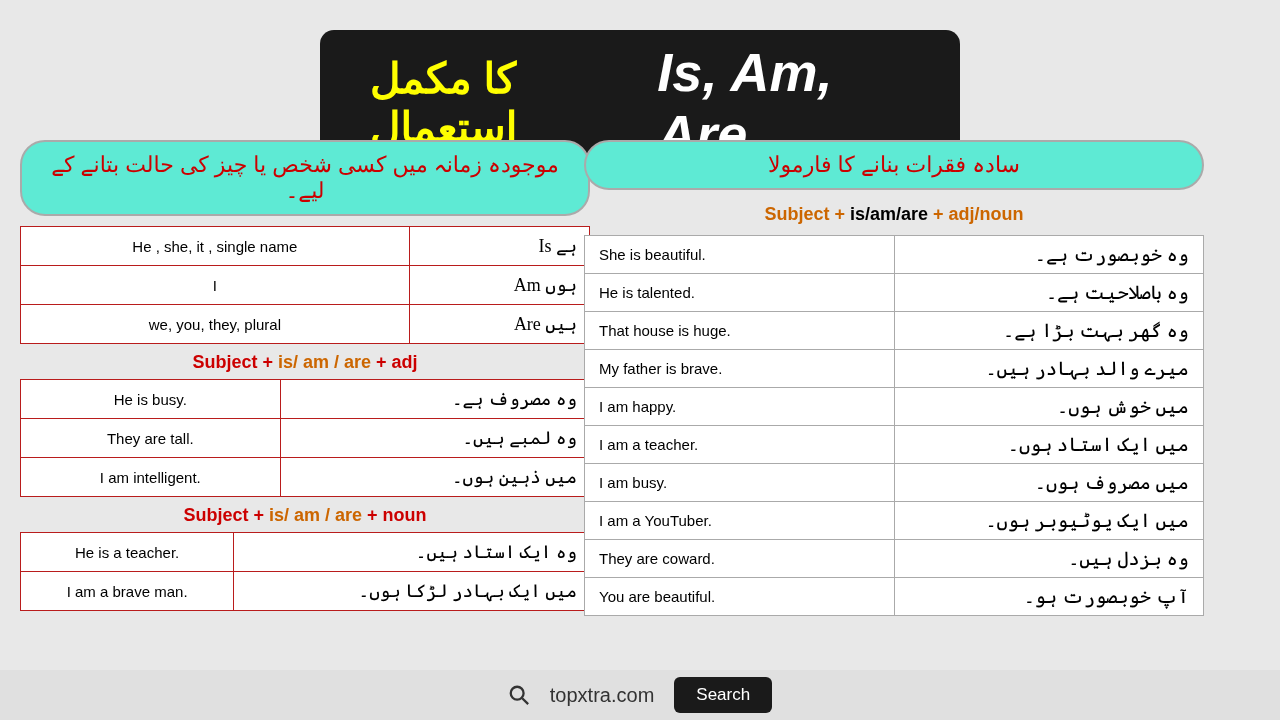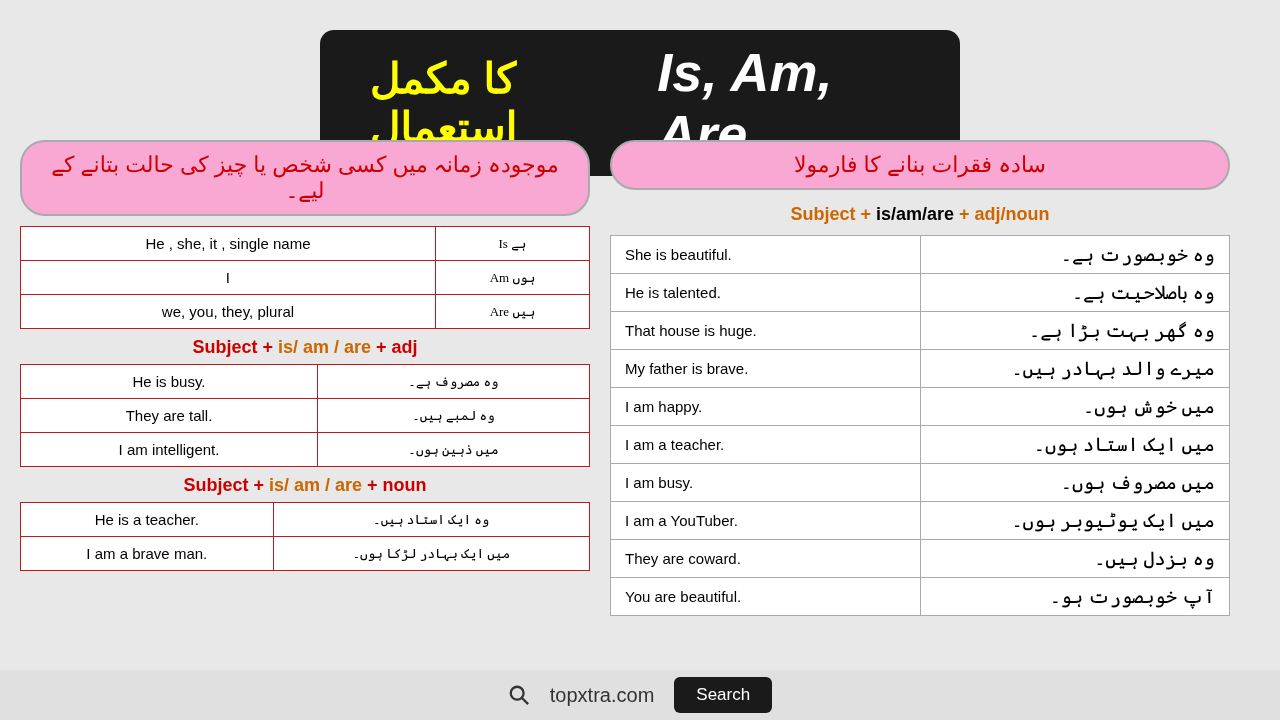--- a/index.html
+++ b/index.html
@@ -42,29 +42,29 @@
       position: absolute;
       top: 140px;
       left: 20px;
       width: 570px;
     }
 
     
     .right-panel {
       position: absolute;
       top: 140px;
-      left: 610px;
+      left: 584px;
       width: 620px;
     }
 
     
     .subtitle-box {
       border: 2px solid #aaa;
       border-radius: 25px;
-      background: #f9a8d4;
+      background: #5eead4;
       padding: 10px 20px;
       text-align: center;
       margin-bottom: 10px;
     }
     .subtitle-box .urdu-text {
       font-size: 22px;
       color: #cc0000;
     }
 
     
@@ -88,23 +88,23 @@
       border: 1px solid #b91c1c;
       padding: 8px 12px;
       text-align: center;
       font-size: 16px;
     }
     .data-table td:first-child {
       text-align: center;
       font-size: 15px;
     }
     .data-table td:last-child {
-      text-align: center;
+      text-align: right;
       font-family: serif;
-      font-size: 13px;
+      font-size: 18px;
       direction: rtl;
       margin-top: 28px;
     }
 
     
     .section-header {
       text-align: center;
       font-size: 18px;
       font-weight: bold;
       margin: 8px 0 6px 0;

